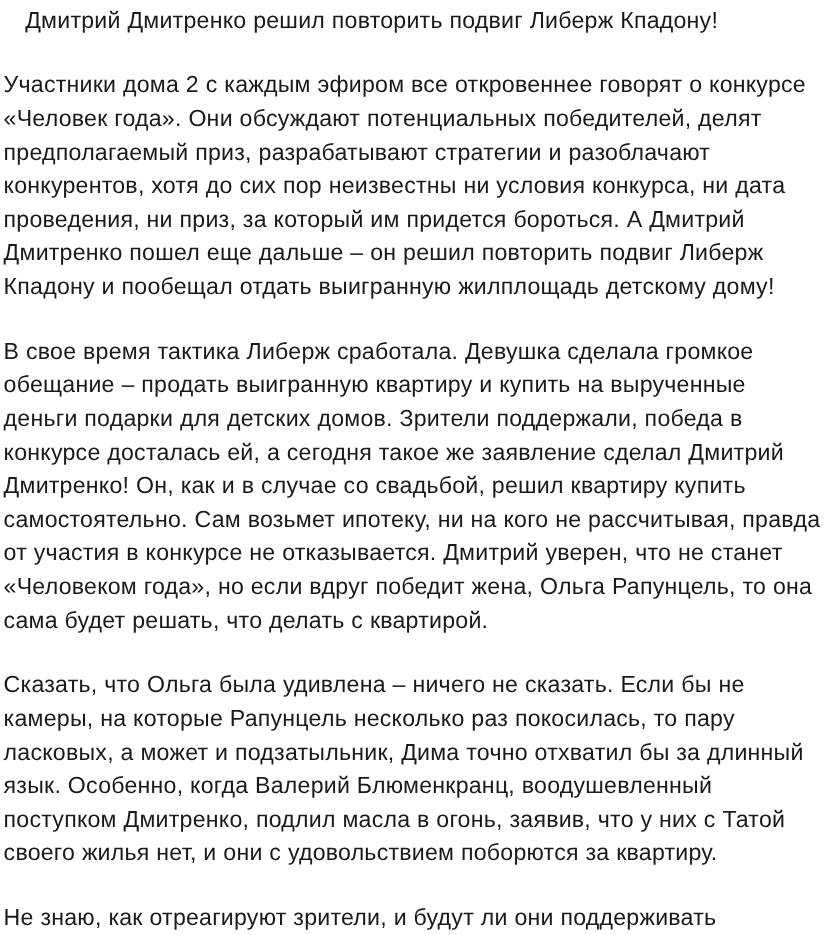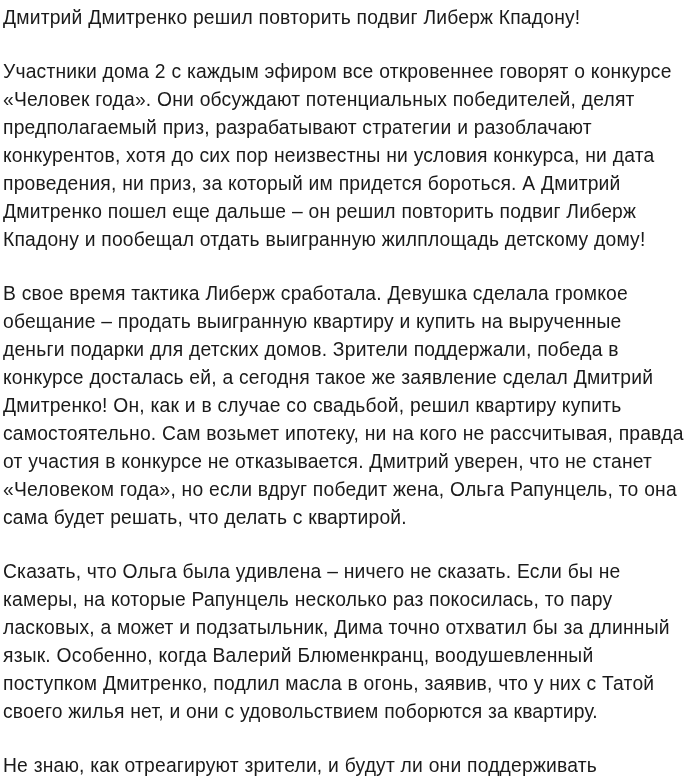--- a/index.html
+++ b/index.html
@@ -25,20 +25,21 @@
     font-size: 19.3px;
     line-height: 28px;
     color: #1a1a1a;
     text-align: left;
     letter-spacing: 0.01em;
     word-spacing: 0.005em;
     -webkit-font-smoothing: antialiased;
   }
   .para.headline {
     margin-bottom: 26px;
+    margin-left: 18px;
   }
   .para.last {
     margin-bottom: 0;
   }
 </style>
 </head>
 <body>
 
 <div class="article">
 

